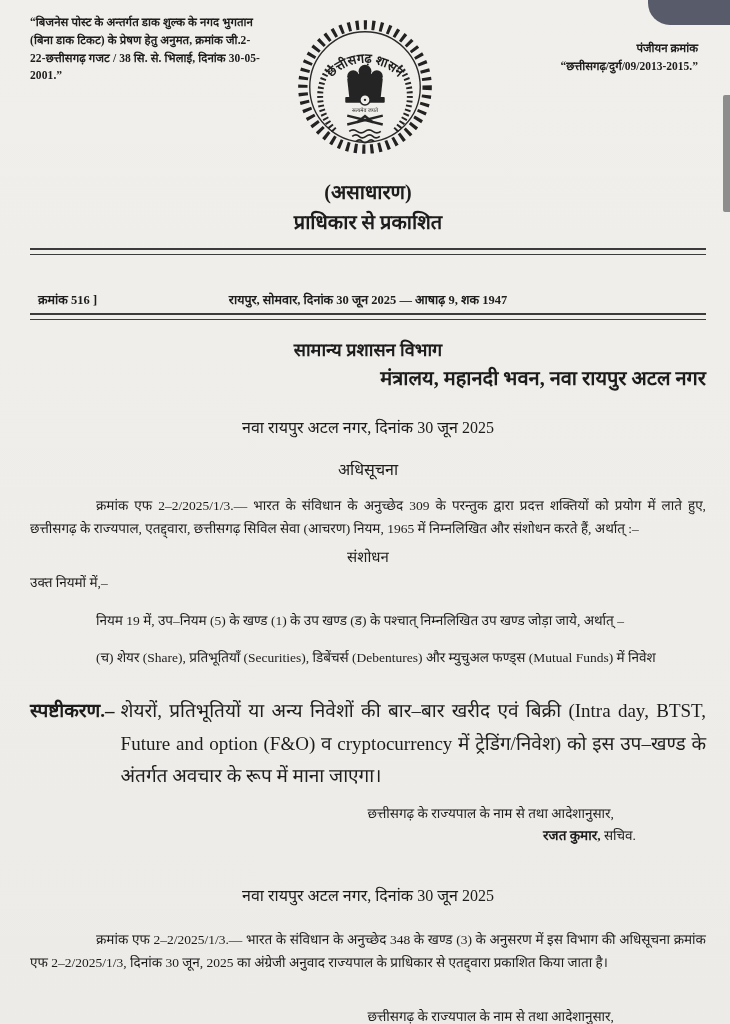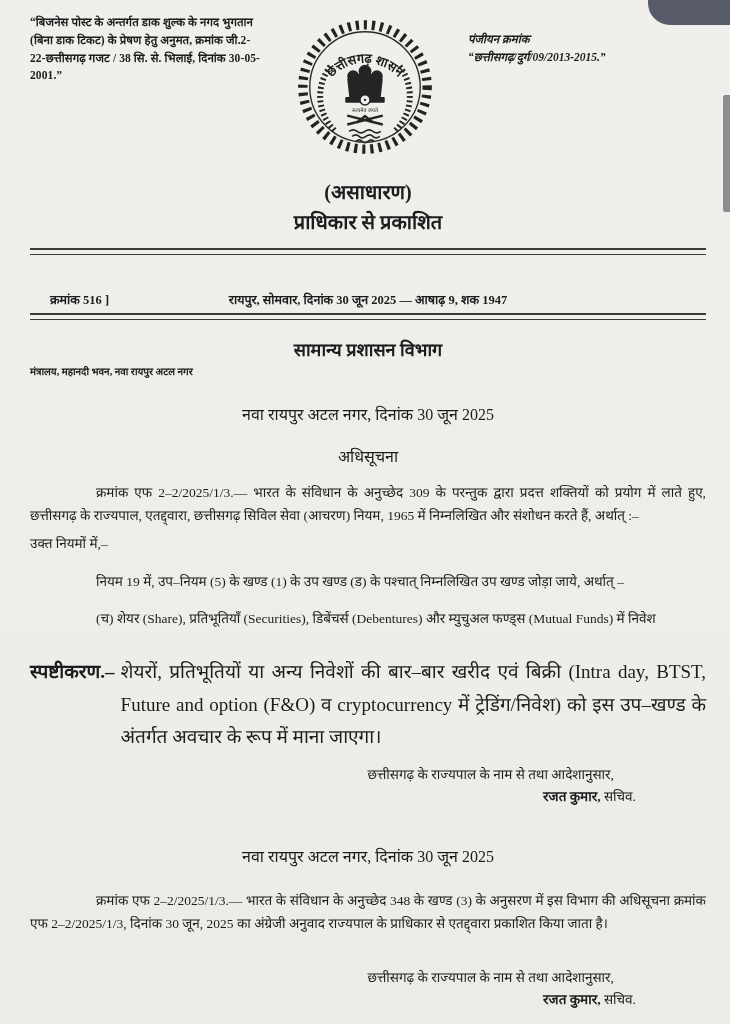--- a/index.html
+++ b/index.html
@@ -31,43 +31,43 @@
   }
   .content{padding:14px 24px 0 30px;}
   
   .masthead{display:flex;justify-content:space-between;align-items:flex-start;}
   .note-left{
     width:232px;font-size:11.5px;font-weight:bold;line-height:1.55;
     letter-spacing:.1px;
   }
   .emblem-wrap{width:160px;display:flex;justify-content:center;margin-top:0px;}
   .note-right{
-    width:238px;font-size:11.5px;font-weight:bold;text-align:left;
-    margin-top:16px;line-height:1.6;padding-right:8px;box-sizing:border-box;font-style:italic;
+    width:238px;font-size:11.5px;font-weight:bold;text-align:right;
+    margin-top:25px;line-height:1.6;padding-right:8px;box-sizing:border-box;
   }
   .gazette-title{
     text-align:center;font-size:45px;font-weight:bold;
     word-spacing:30px;margin-top:2px;letter-spacing:.5px;
   }
   .sub1{text-align:center;font-size:20px;font-weight:bold;margin-top:16px;}
   .sub2{text-align:center;font-size:20px;font-weight:bold;margin-top:3px;}
   .dbl-rule{
     height:4px;margin-top:13px;
     border-top:2px solid #3c3c3c;border-bottom:1px solid #3c3c3c;
   }
   .dbl-rule.second{margin-top:0;}
   .issue-row{
     position:relative;height:26px;line-height:26px;
     font-size:12.5px;font-weight:bold;
   }
-  .issue-left{position:absolute;left:20px;top:0;}
+  .issue-left{position:absolute;left:8px;top:0;}
   .issue-center{text-align:center;margin-top:32px;}
   
   .dept-h{  text-align:center;font-size:18px;font-weight:bold;margin-top:17px;}
-  .dept-sub{text-align:left;font-size:10px;font-weight:bold;margin-top:3px;}
+  .dept-sub{text-align:right;font-size:20px;font-weight:bold;margin-top:3px;}
   .place-date{text-align:center;font-size:16px;margin-top:25px;}
   .notif-h{text-align:center;font-size:16px;margin-top:20px;}
   .para{
     font-size:13.5px;line-height:1.72;text-align:justify;
     text-indent:66px;margin-top:14px;
   }
   .amend-h{text-align:center;font-size:15px;margin-top:6px;}
   .no-indent{text-indent:0;margin-top:5px;text-align:left;}
   .explain{display:flex;margin-top:26px;font-size:19px;line-height:1.72;}
   .explain-label{font-weight:bold;white-space:nowrap;padding-right:6px;}
@@ -149,20 +149,21 @@
     <div class="dbl-rule second"></div>
 
     <div class="dept-h">सामान्य प्रशासन विभाग</div>
     <div class="dept-sub">मंत्रालय, महानदी भवन, नवा रायपुर अटल नगर</div>
 
     <div class="place-date">नवा रायपुर अटल नगर, दिनांक 30 जून 2025</div>
     <div class="notif-h">अधिसूचना</div>
 
     <div class="para">क्रमांक एफ 2–2/2025/1/3.— भारत के संविधान के अनुच्छेद 309 के परन्तुक द्वारा प्रदत्त शक्तियों को प्रयोग में लाते हुए, छत्तीसगढ़ के राज्यपाल, एतद्द्वारा, छत्तीसगढ़ सिविल सेवा (आचरण) नियम, 1965 में निम्नलिखित और संशोधन करते हैं, अर्थात् :–</div>
 
+    <div class="amend-h">संशोधन</div>
     <div class="para no-indent">उक्त नियमों में,–</div>
     <div class="para">नियम 19 में, उप–नियम (5) के खण्ड (1) के उप खण्ड (ड) के पश्चात् निम्नलिखित उप खण्ड जोड़ा जाये, अर्थात् –</div>
     <div class="para">(च) शेयर (Share), प्रतिभूतियाँ (Securities), डिबेंचर्स (Debentures) और म्युचुअल फण्ड्स (Mutual Funds) में निवेश</div>
 
     <div class="explain">
       <span class="explain-label">स्पष्टीकरण.–</span>
       <span class="explain-text">शेयरों, प्रतिभूतियों या अन्य निवेशों की बार–बार खरीद एवं बिक्री (Intra day, BTST, Future and option (F&amp;O) व cryptocurrency में ट्रेडिंग/निवेश) को इस उप–खण्ड के अंतर्गत अवचार के रूप में माना जाएगा।</span>
     </div>
 
     <div class="signoff">

